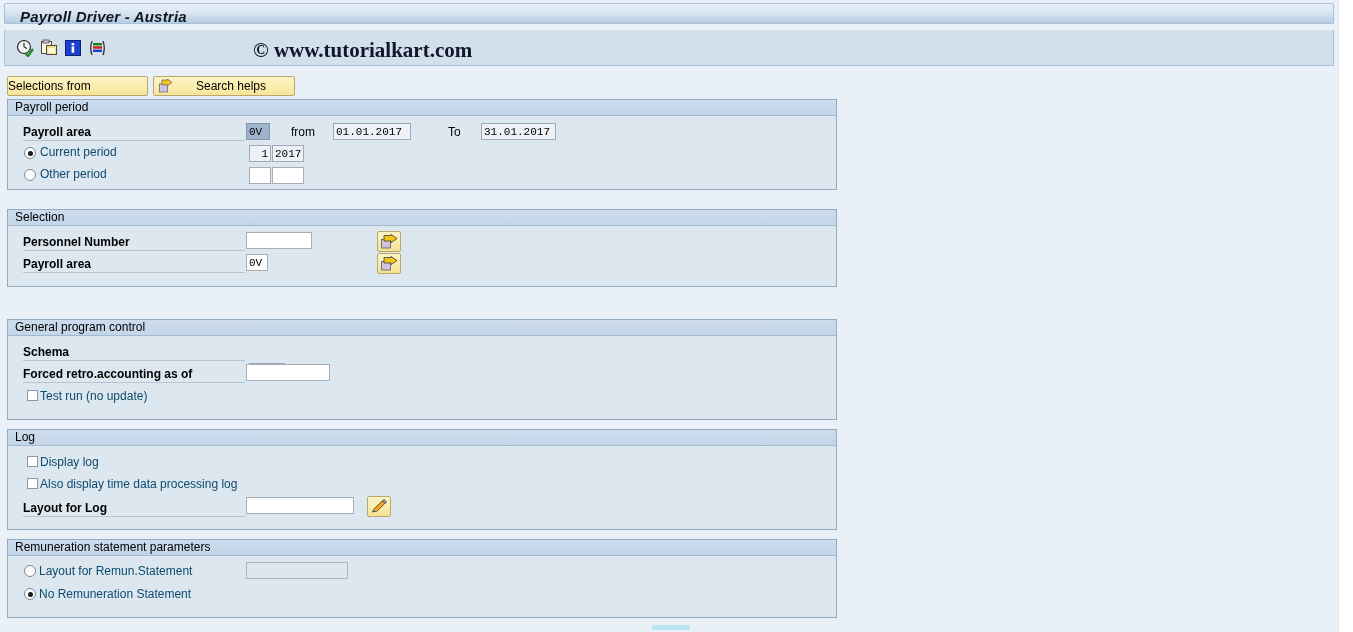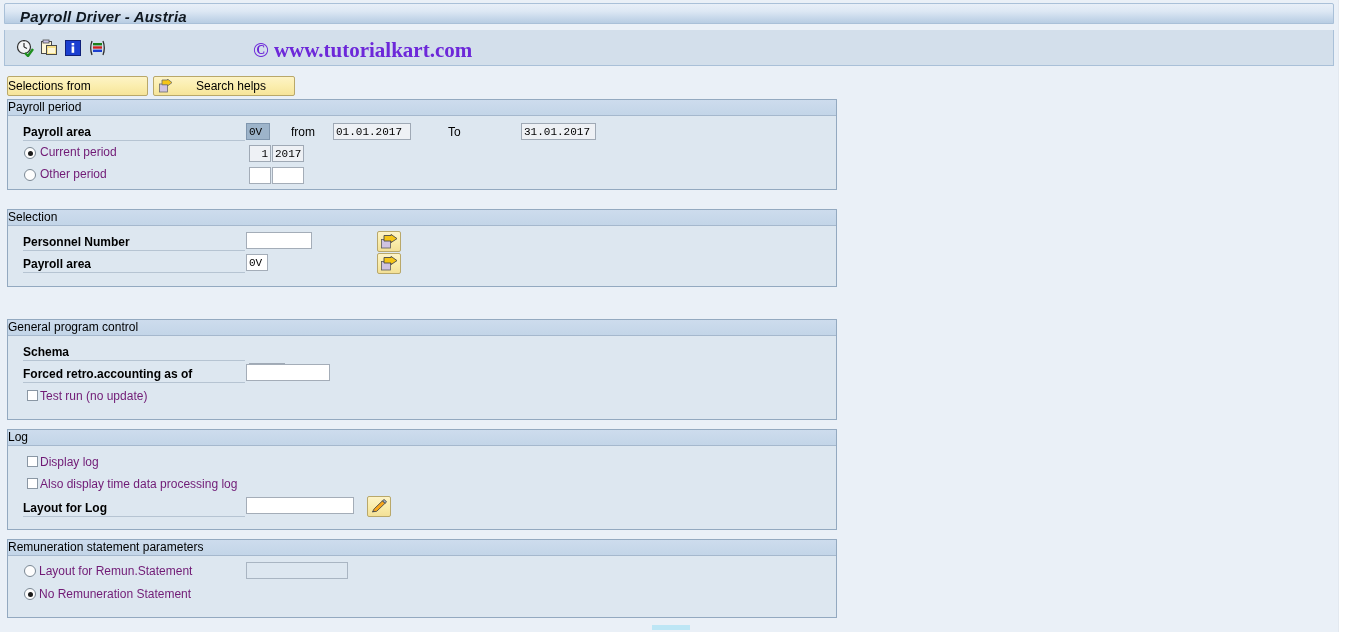--- a/index.html
+++ b/index.html
@@ -63,21 +63,21 @@
     top: 9px;
     width: 18px; height: 18px;
     cursor: pointer;
   }
   #watermark {
     position: absolute;
     left: 253px; top: 38px;
     font-family: "Liberation Serif", serif;
     font-size: 21px;
     font-weight: bold;
-    color: #6d28d9;
+    color: #0f172a;
     white-space: nowrap;
     user-select: none;
   }
 
   
   .sapbtn {
     position: absolute;
     height: 20px;
     background: linear-gradient(to bottom, #fdf3c6 0%, #fbeeae 50%, #f6e49a 100%);
     border: 1px solid #b9a86a;
@@ -117,21 +117,21 @@
   .group-header {
     position: absolute;
     left: 0; top: 0;
     width: 100%;
     height: 16px;
     background: linear-gradient(to bottom, #cddced 0%, #c3d5e8 100%);
     border-bottom: 1px solid #a5b8cd;
     box-sizing: border-box;
     font-size: 12px;
     color: #000;
-    padding-left: 0;
+    padding-left: 7px;
     line-height: 15px;
     white-space: nowrap;
   }
 
   
   .flabel {
     position: absolute;
     font-size: 12px;
     color: #000;
     white-space: nowrap;
@@ -199,21 +199,21 @@
     position: absolute;
     width: 11px; height: 11px;
     border: 1px solid #8a97a4;
     background: #ffffff;
     box-sizing: border-box;
     cursor: pointer;
   }
   .ctl-label {
     position: absolute;
     font-size: 12px;
-    color: #701a75;
+    color: #0c4a6e;
     white-space: nowrap;
     cursor: pointer;
   }
 
   
   .iconbtn {
     position: absolute;
     width: 24px; height: 21px;
     background: linear-gradient(to bottom, #fdf3c6 0%, #f9ecaa 55%, #f3e096 100%);
     border: 1px solid #b9a86a;
@@ -305,21 +305,21 @@
   <div class="group" style="top:99px; height:91px;">
     <div class="group-header">Payroll period</div>
 
     <div class="flabel" style="left:15px; top:24px; width:222px;">Payroll area</div>
     <input class="inp focused" style="left: 238px; top: 23px; width: 24px;" value="0V">
 
     <div class="plainlabel" style="left:283px; top:25px;">from</div>
     <input class="inp ro" style="left: 325px; top: 23px; width: 78px;" value="01.01.2017">
 
     <div class="plainlabel" style="left:440px; top:25px;">To</div>
-    <input class="inp ro" style="left: 473px; top: 23px; width: 75px; margin-left: 40px;" value="31.01.2017">
+    <input class="inp ro" style="left: 473px; top: 23px; width: 75px;" value="31.01.2017">
 
     <div class="radio on" style="left:16px; top:47px;"></div>
     <div class="ctl-label" style="left:32px; top:45px;">Current period</div>
     <input class="inp ro right" style="left: 241px; top: 45px; width: 22px;" value="1">
     <input class="inp ro" style="left: 264px; top: 45px; width: 32px;" value="2017">
 
     <div class="radio" style="left:16px; top:69px;"></div>
     <div class="ctl-label" style="left:32px; top:67px;">Other period</div>
     <input class="inp" style="left: 241px; top: 67px; width: 22px;" value="">
     <input class="inp" style="left: 264px; top: 67px; width: 32px;" value="">

